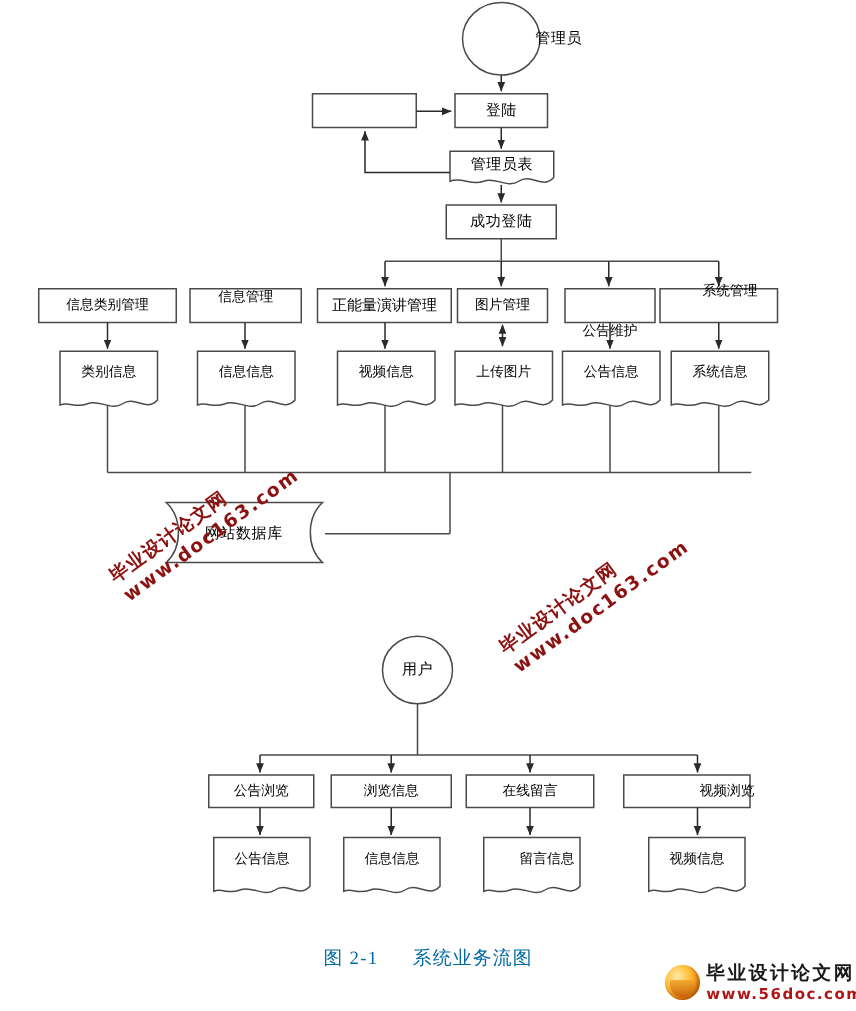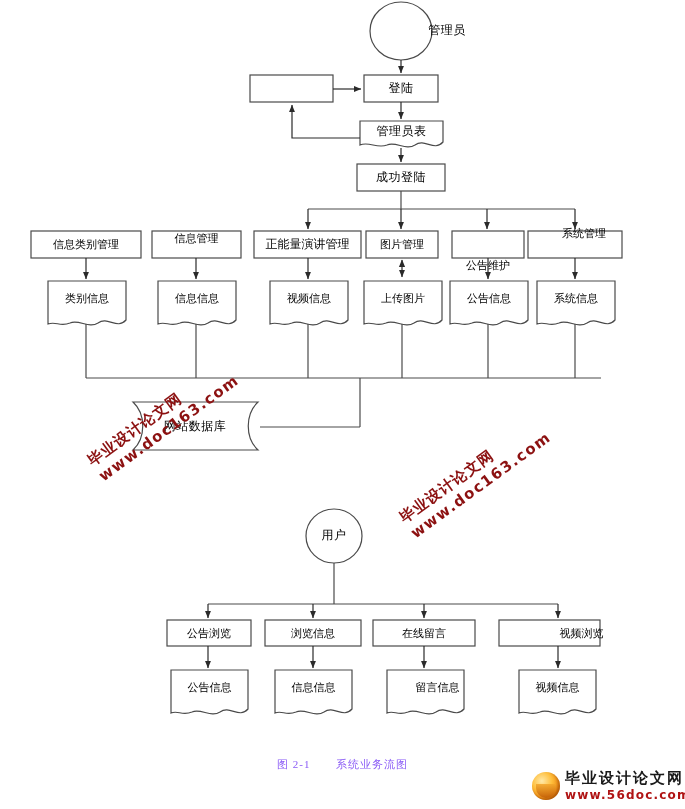--- a/index.html
+++ b/index.html
@@ -50,23 +50,23 @@
   }
   .watermark .l1{ font-size:15px; letter-spacing:1px; display:block;}
   .watermark .l2{ font-size:15px; letter-spacing:1.5px; display:block;}
 
   
   #caption{
     position:absolute;
     left:0; top:757px;
     width:685px;
     text-align:center;
-    font-size:11px;
+    font-size:15px;
     letter-spacing:1px;
-    color:#8b5cf6;
+    color:#0369a1;
     font-family:"Liberation Serif","DejaVu Serif",serif;
   }
   #caption .num{ font-family:"Liberation Serif","DejaVu Serif",serif; }
   #caption .gap{ display:inline-block; width:18px; }
 
   
   #footer-logo{
     position:absolute;
     left:532px; top:768px;
     width:150px; height:38px;

